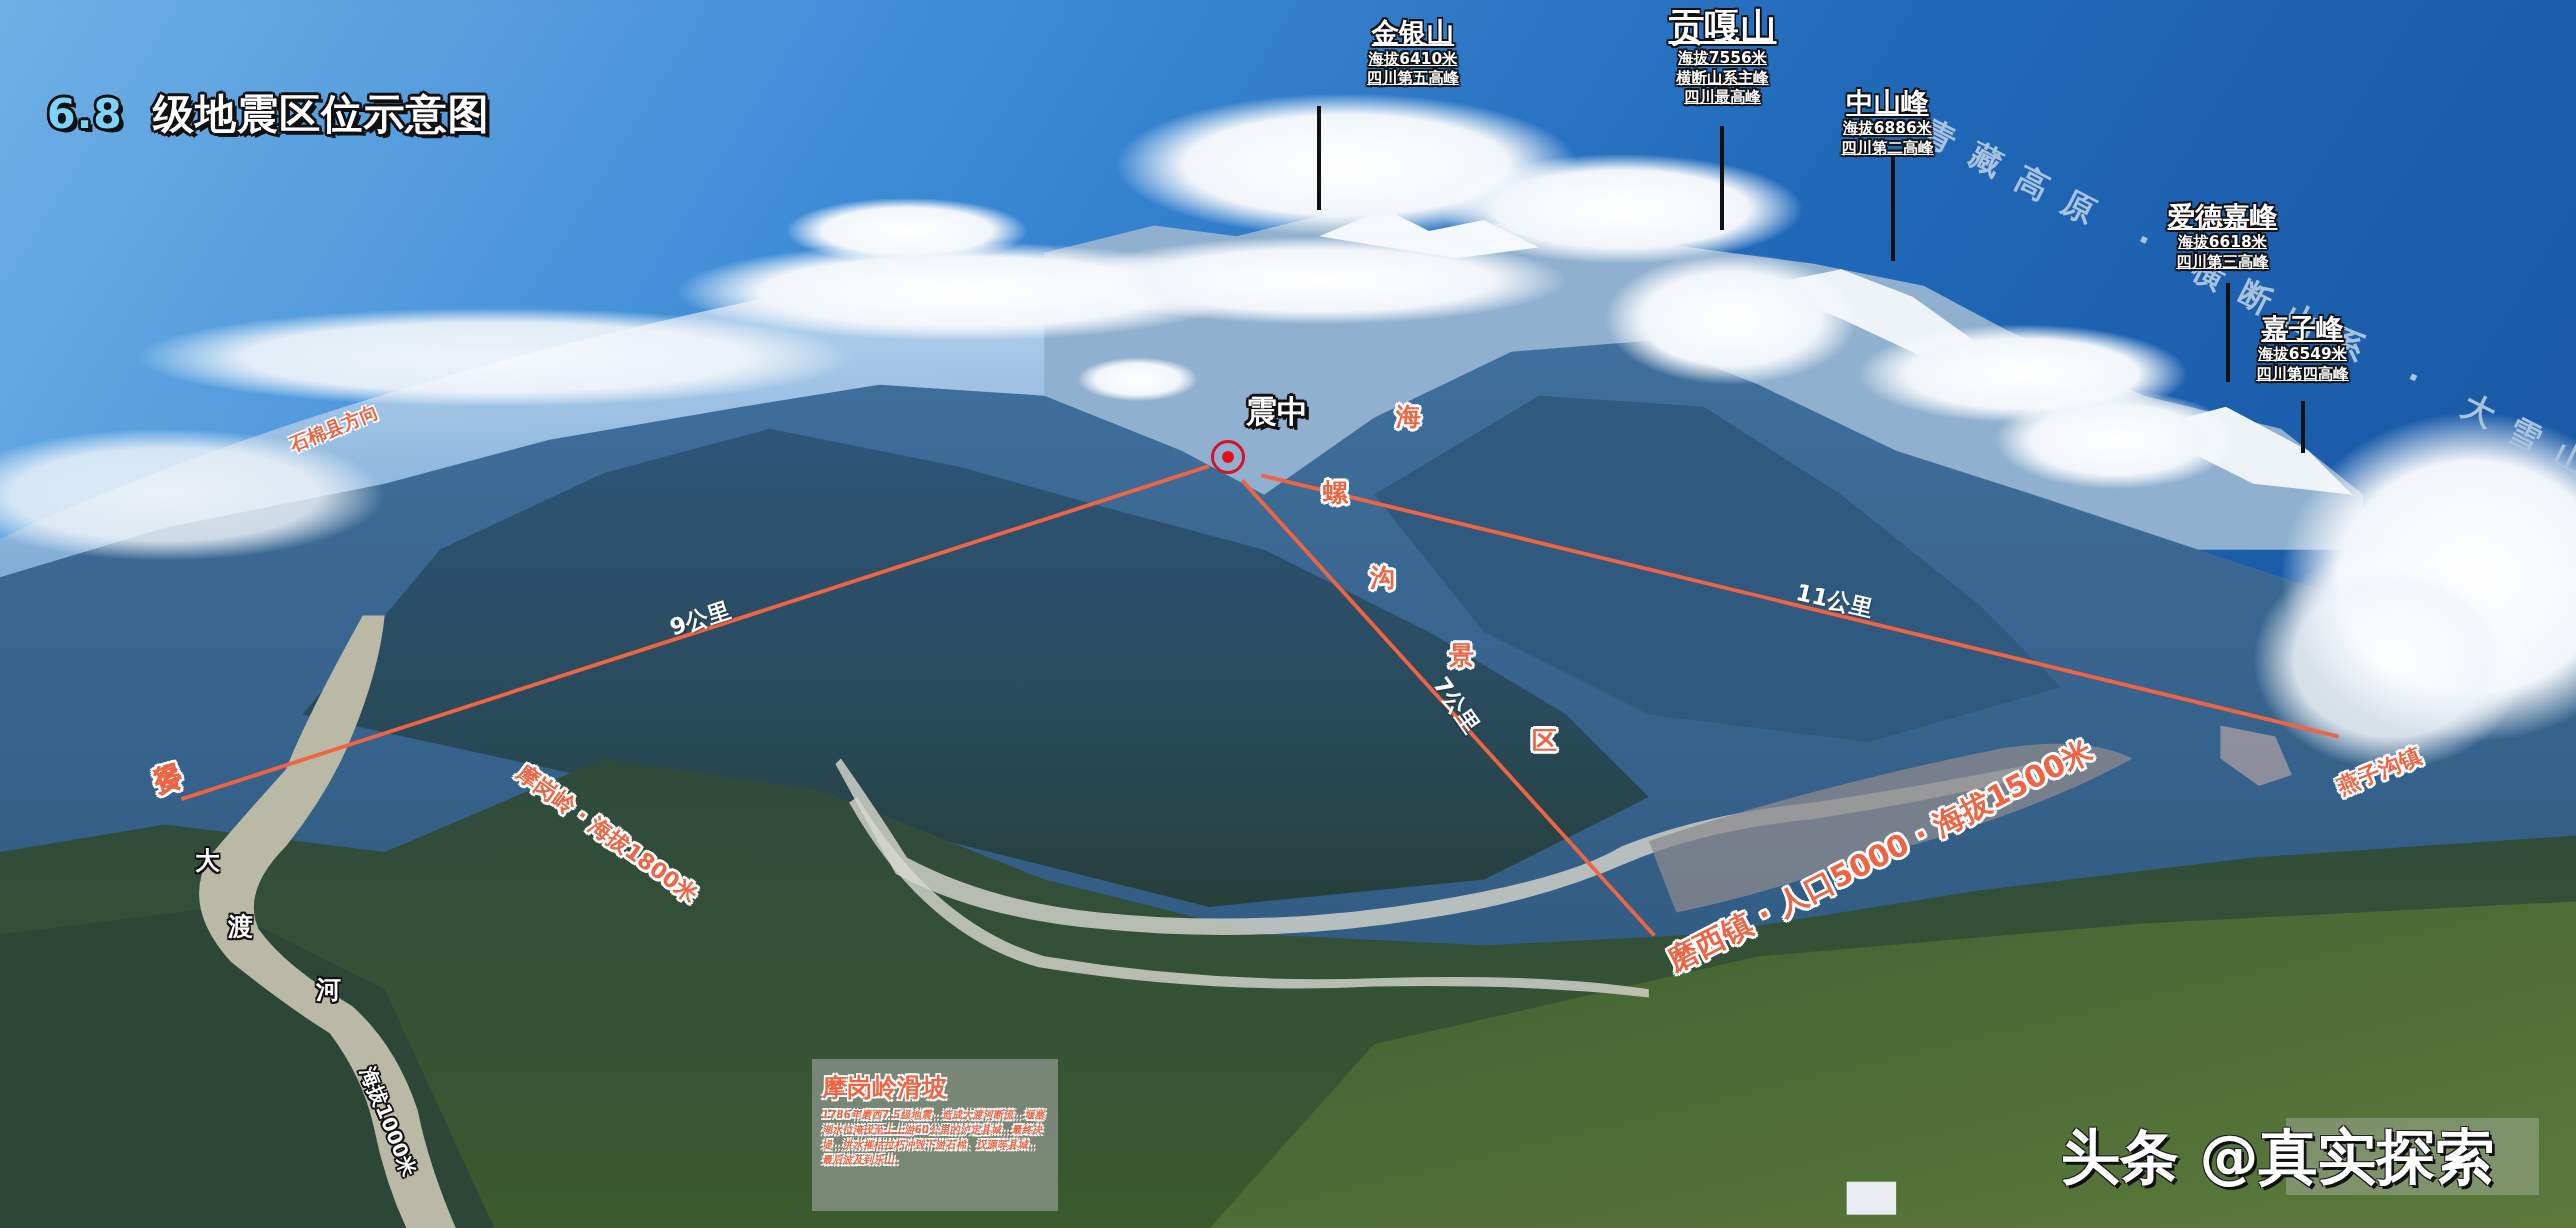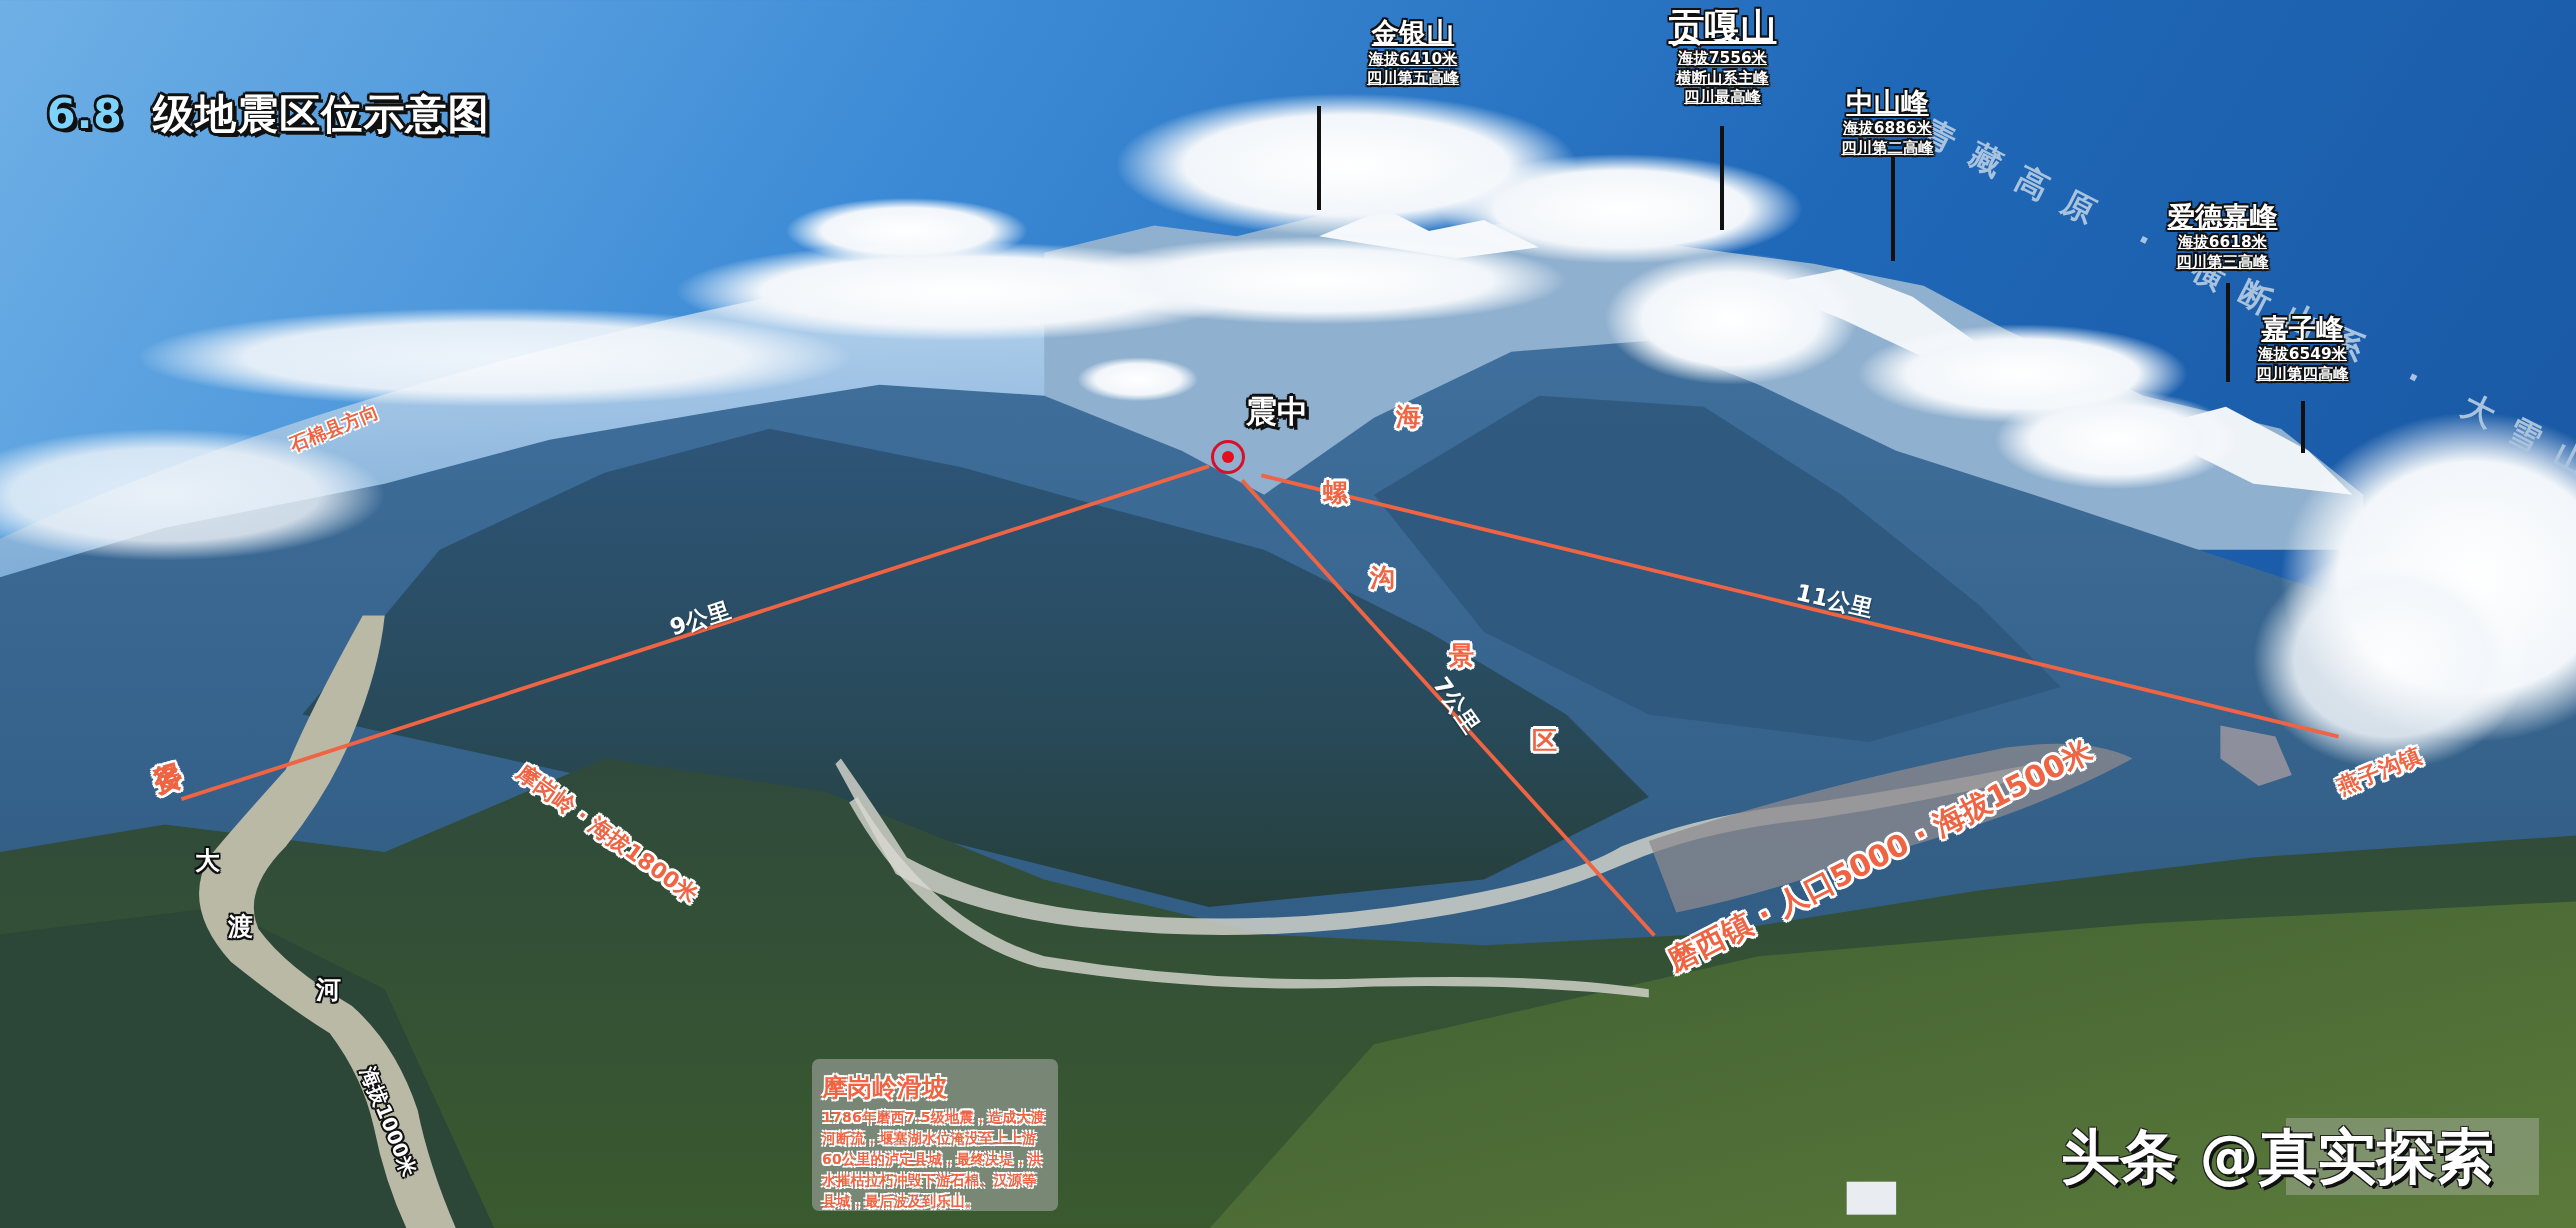--- a/index.html
+++ b/index.html
@@ -38,23 +38,23 @@
   .epi-dot { position:absolute; width:12px; height:12px; background:#e2101f; border-radius:50%; }
 
   .vchar { font-size:25px; }
   .dist { font-size:23px; color:#fff; font-weight:bold; white-space:nowrap;
           text-shadow: 1.1px 1.1px 1.6px rgba(0,0,0,0.35); }
   .rot { transform-origin:left top; white-space:nowrap; }
 
   .river-char { font-size:25px; }
 
   .info-box { left:812px; top:1059px; width:246px; height:152px;
-              background:rgba(175,175,175,0.55); padding:12px 10px; box-sizing:border-box;border-radius:7px; }
+              background:rgba(175,175,175,0.55); padding:12px 10px; box-sizing:border-box; }
   .info-box .ititle { font-size:25px; display:block; margin-bottom:3.3px; }
-  .info-box .ibody { font-size:14px; line-height:1.5; display:block; letter-spacing:0.3px; }
+  .info-box .ibody { font-size:10px; line-height:1.5; display:block; letter-spacing:0.3px;font-style:italic; }
 
   .watermark { left:2061px; top:1118px; font-size:59px; color:#fff; font-weight:bold; white-space:nowrap;
     text-shadow: 2.7px 2.7px 0 #111, -1.1px -1.1px 0 #222, 1.1px -1.1px 0 #222, -1.1px 1.1px 0 #222; }
   .wm-box { position:absolute; left:2286px; top:1118px; width:253px; height:77px; background:rgba(200,200,200,0.35); }
 </style>
 </head>
 <body>
 
 <div id="scene">
 

